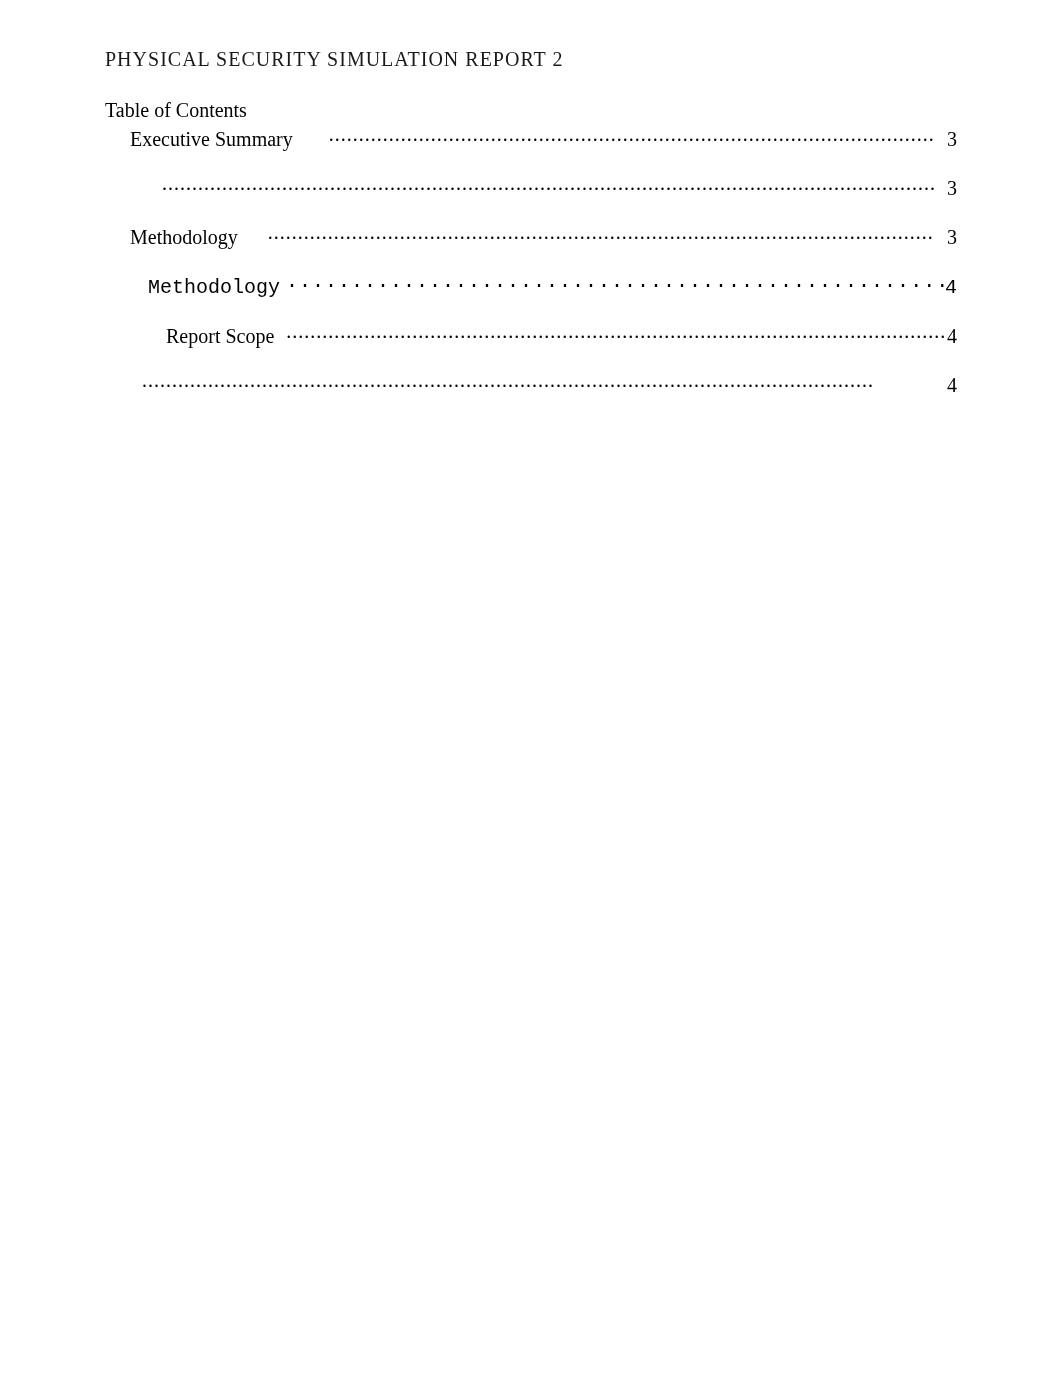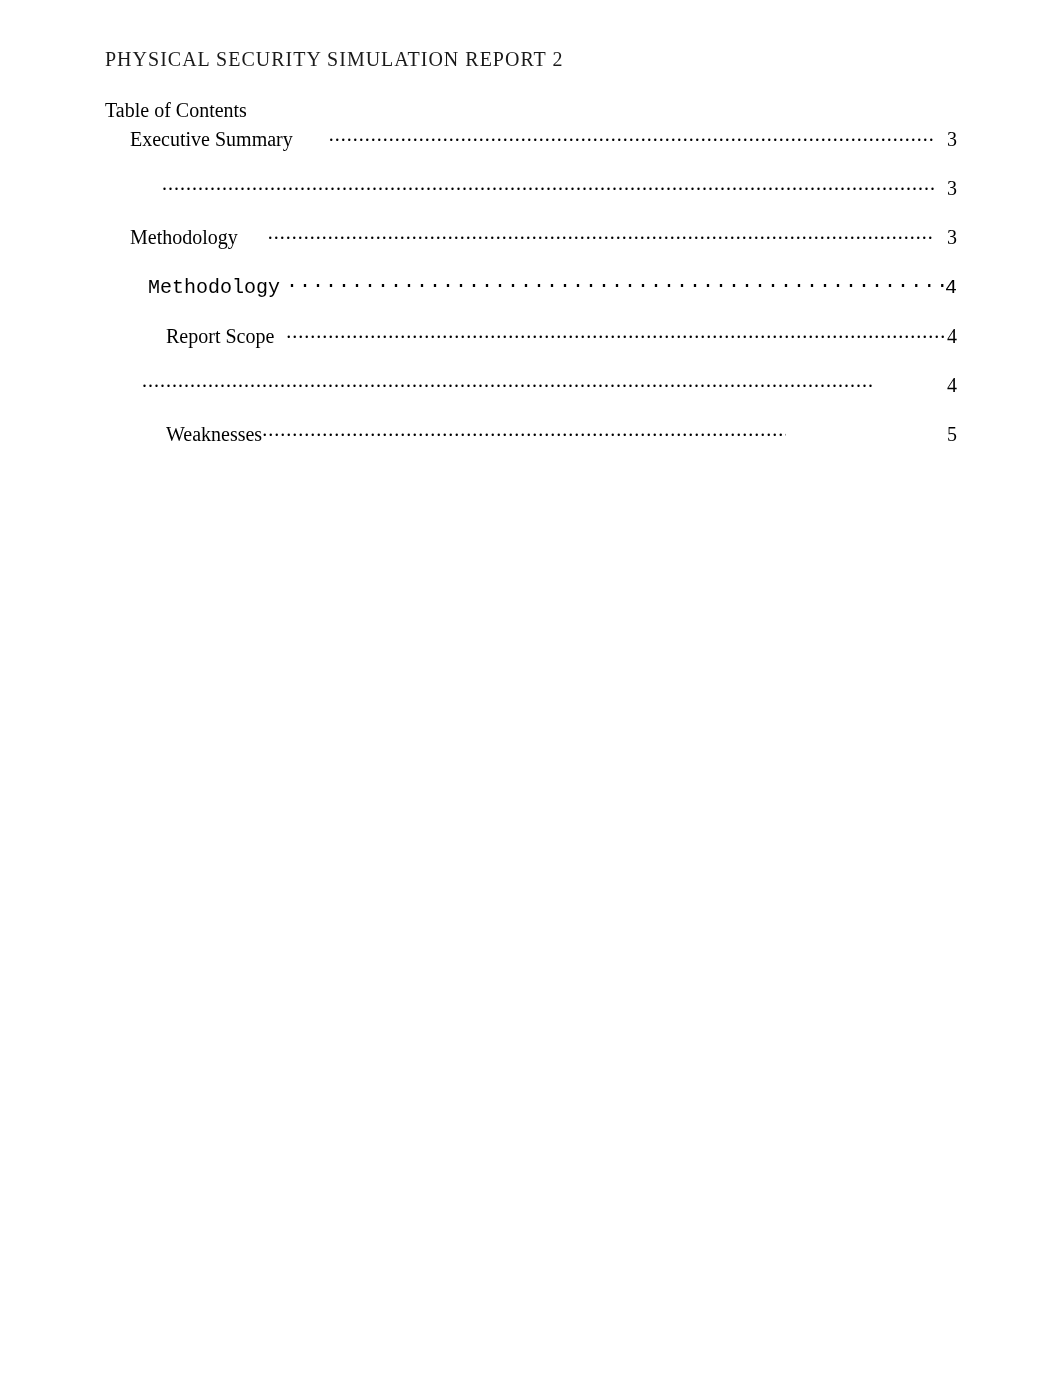--- a/index.html
+++ b/index.html
@@ -116,21 +116,15 @@
       <span class="toc-page">4</span>
     </div>
 
     <div class="toc-entry indent-0 short-1">
       <span class="toc-gap" style="width:0px"></span>
       <span class="toc-leader"></span>
       <span class="toc-page">4</span>
     </div>
 
 
-    <div class="toc-entry indent-2 short-2">
-      <span class="toc-label">Weaknesses</span>
-      <span class="toc-gap" style="width:0px"></span>
-      <span class="toc-leader"></span>
-      <span class="toc-page">5</span>
-    </div>
 
   </div>
 </div>
 
 </body></html>

